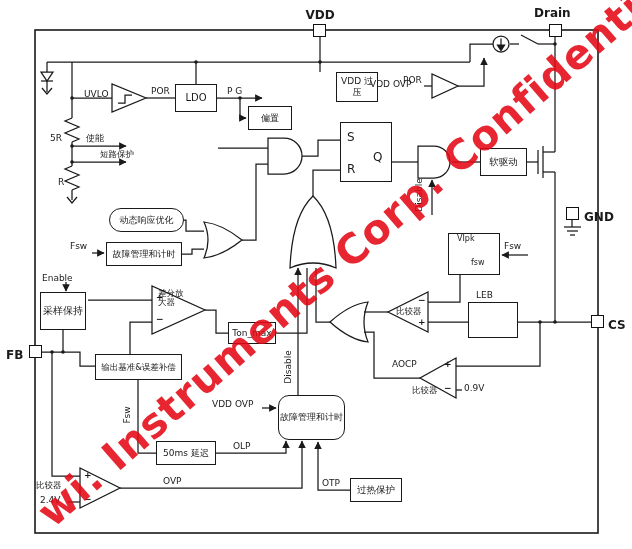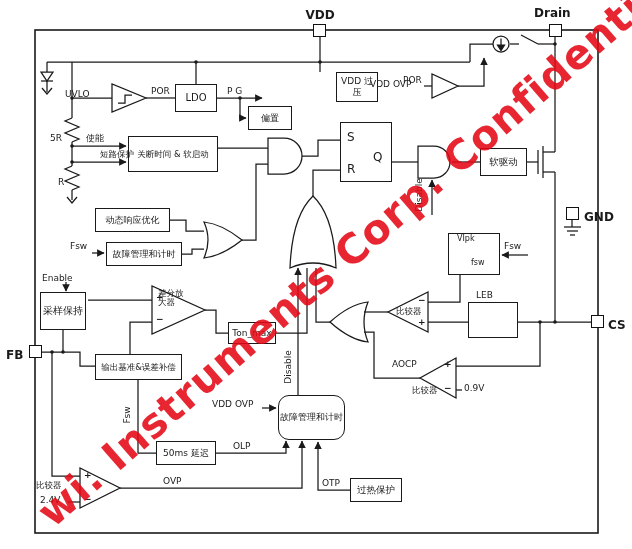--- a/index.html
+++ b/index.html
@@ -178,43 +178,42 @@
 
   <div class="pin" style="left:302px;top:8px;width:36px;text-align:center;">VDD</div>
   <div class="pin" style="left:534px;top:6px;width:44px;text-align:left;">Drain</div>
   <div class="pin" style="left:584px;top:210px;">GND</div>
   <div class="pin" style="left:608px;top:318px;">CS</div>
   <div class="pin" style="left:6px;top:348px;">FB</div>
 
   <div class="box" style="left:175px;top:84px;width:42px;height:28px;font-size:10px;">LDO</div>
   <div class="box" style="left:248px;top:106px;width:44px;height:24px;">偏置</div>
   <div class="box wrap" style="left:303px;top:72px;width:42px;height:30px;margin-left:33px;">VDD 过压</div>
-  <div class="box" style="left:128px;top:136px;width:90px;height:36px;font-size:8.5px;">关断时间 &amp; 软启动</div>
-  <div class="box" style="left:95px;top:208px;width:75px;height:24px;">动态响应优化</div>
+  <div class="box" style="left:109px;top:208px;width:75px;height:24px;border-radius:12px;">动态响应优化</div>
   <div class="box" style="left:106px;top:242px;width:76px;height:24px;">故障管理和计时</div>
   <div class="box wrap" style="left:40px;top:292px;width:46px;height:38px;font-size:10px;">采样保持</div>
   <div class="box" style="left:228px;top:322px;width:48px;height:22px;">Ton_max</div>
   <div class="box" style="left:480px;top:148px;width:47px;height:28px;font-size:9.5px;">软驱动</div>
   <div class="box" style="left:95px;top:354px;width:87px;height:26px;font-size:8.5px;">输出基准&amp;误差补偿</div>
   <div class="box wrap" style="left:278px;top:395px;width:67px;height:45px;border-radius:11px;">故障管理和计时</div>
   <div class="box" style="left:156px;top:441px;width:60px;height:24px;">50ms 延迟</div>
   <div class="box" style="left:350px;top:478px;width:52px;height:24px;font-size:9.5px;">过热保护</div>
   <div class="box" style="left:468px;top:302px;width:50px;height:36px;"></div>
   <div class="box" style="left:448px;top:233px;width:52px;height:42px;"></div>
   <div class="box" style="left:340px;top:122px;width:52px;height:60px;"></div>
 
   <div class="lbl" style="left:347px;top:131px;font-size:12px;">S</div>
   <div class="lbl" style="left:347px;top:163px;font-size:12px;">R</div>
   <div class="lbl" style="left:373px;top:151px;font-size:12px;">Q</div>
 
   <div class="lbl" style="left:457px;top:235px;font-size:8px;z-index:4;">VIpk</div>
   <div class="lbl" style="left:471px;top:259px;font-size:8px;z-index:4;">fsw</div>
   <div class="lbl" style="left:476px;top:291px;">LEB</div>
 
-  <div class="lbl" style="left:65px;top:90px;text-align:center;">UVLO</div>
+  <div class="lbl" style="left:84px;top:90px;text-align:center;">UVLO</div>
   <div class="lbl" style="left:151px;top:87px;">POR</div>
   <div class="lbl" style="left:227px;top:87px;">P G</div>
   <div class="lbl" style="left:370px;top:80px;">VDD OVP</div>
   <div class="lbl" style="left:403px;top:76px;">POR</div>
   <div class="lbl" style="left:50px;top:134px;">5R</div>
   <div class="lbl" style="left:58px;top:178px;">R</div>
   <div class="lbl" style="left:86px;top:134px;">使能</div>
   <div class="lbl" style="left:80px;top:150px;font-size:8.5px;margin-left:20px;">短路保护</div>
   <div class="lbl" style="left:70px;top:242px;">Fsw</div>
   <div class="lbl" style="left:42px;top:274px;">Enable</div>

